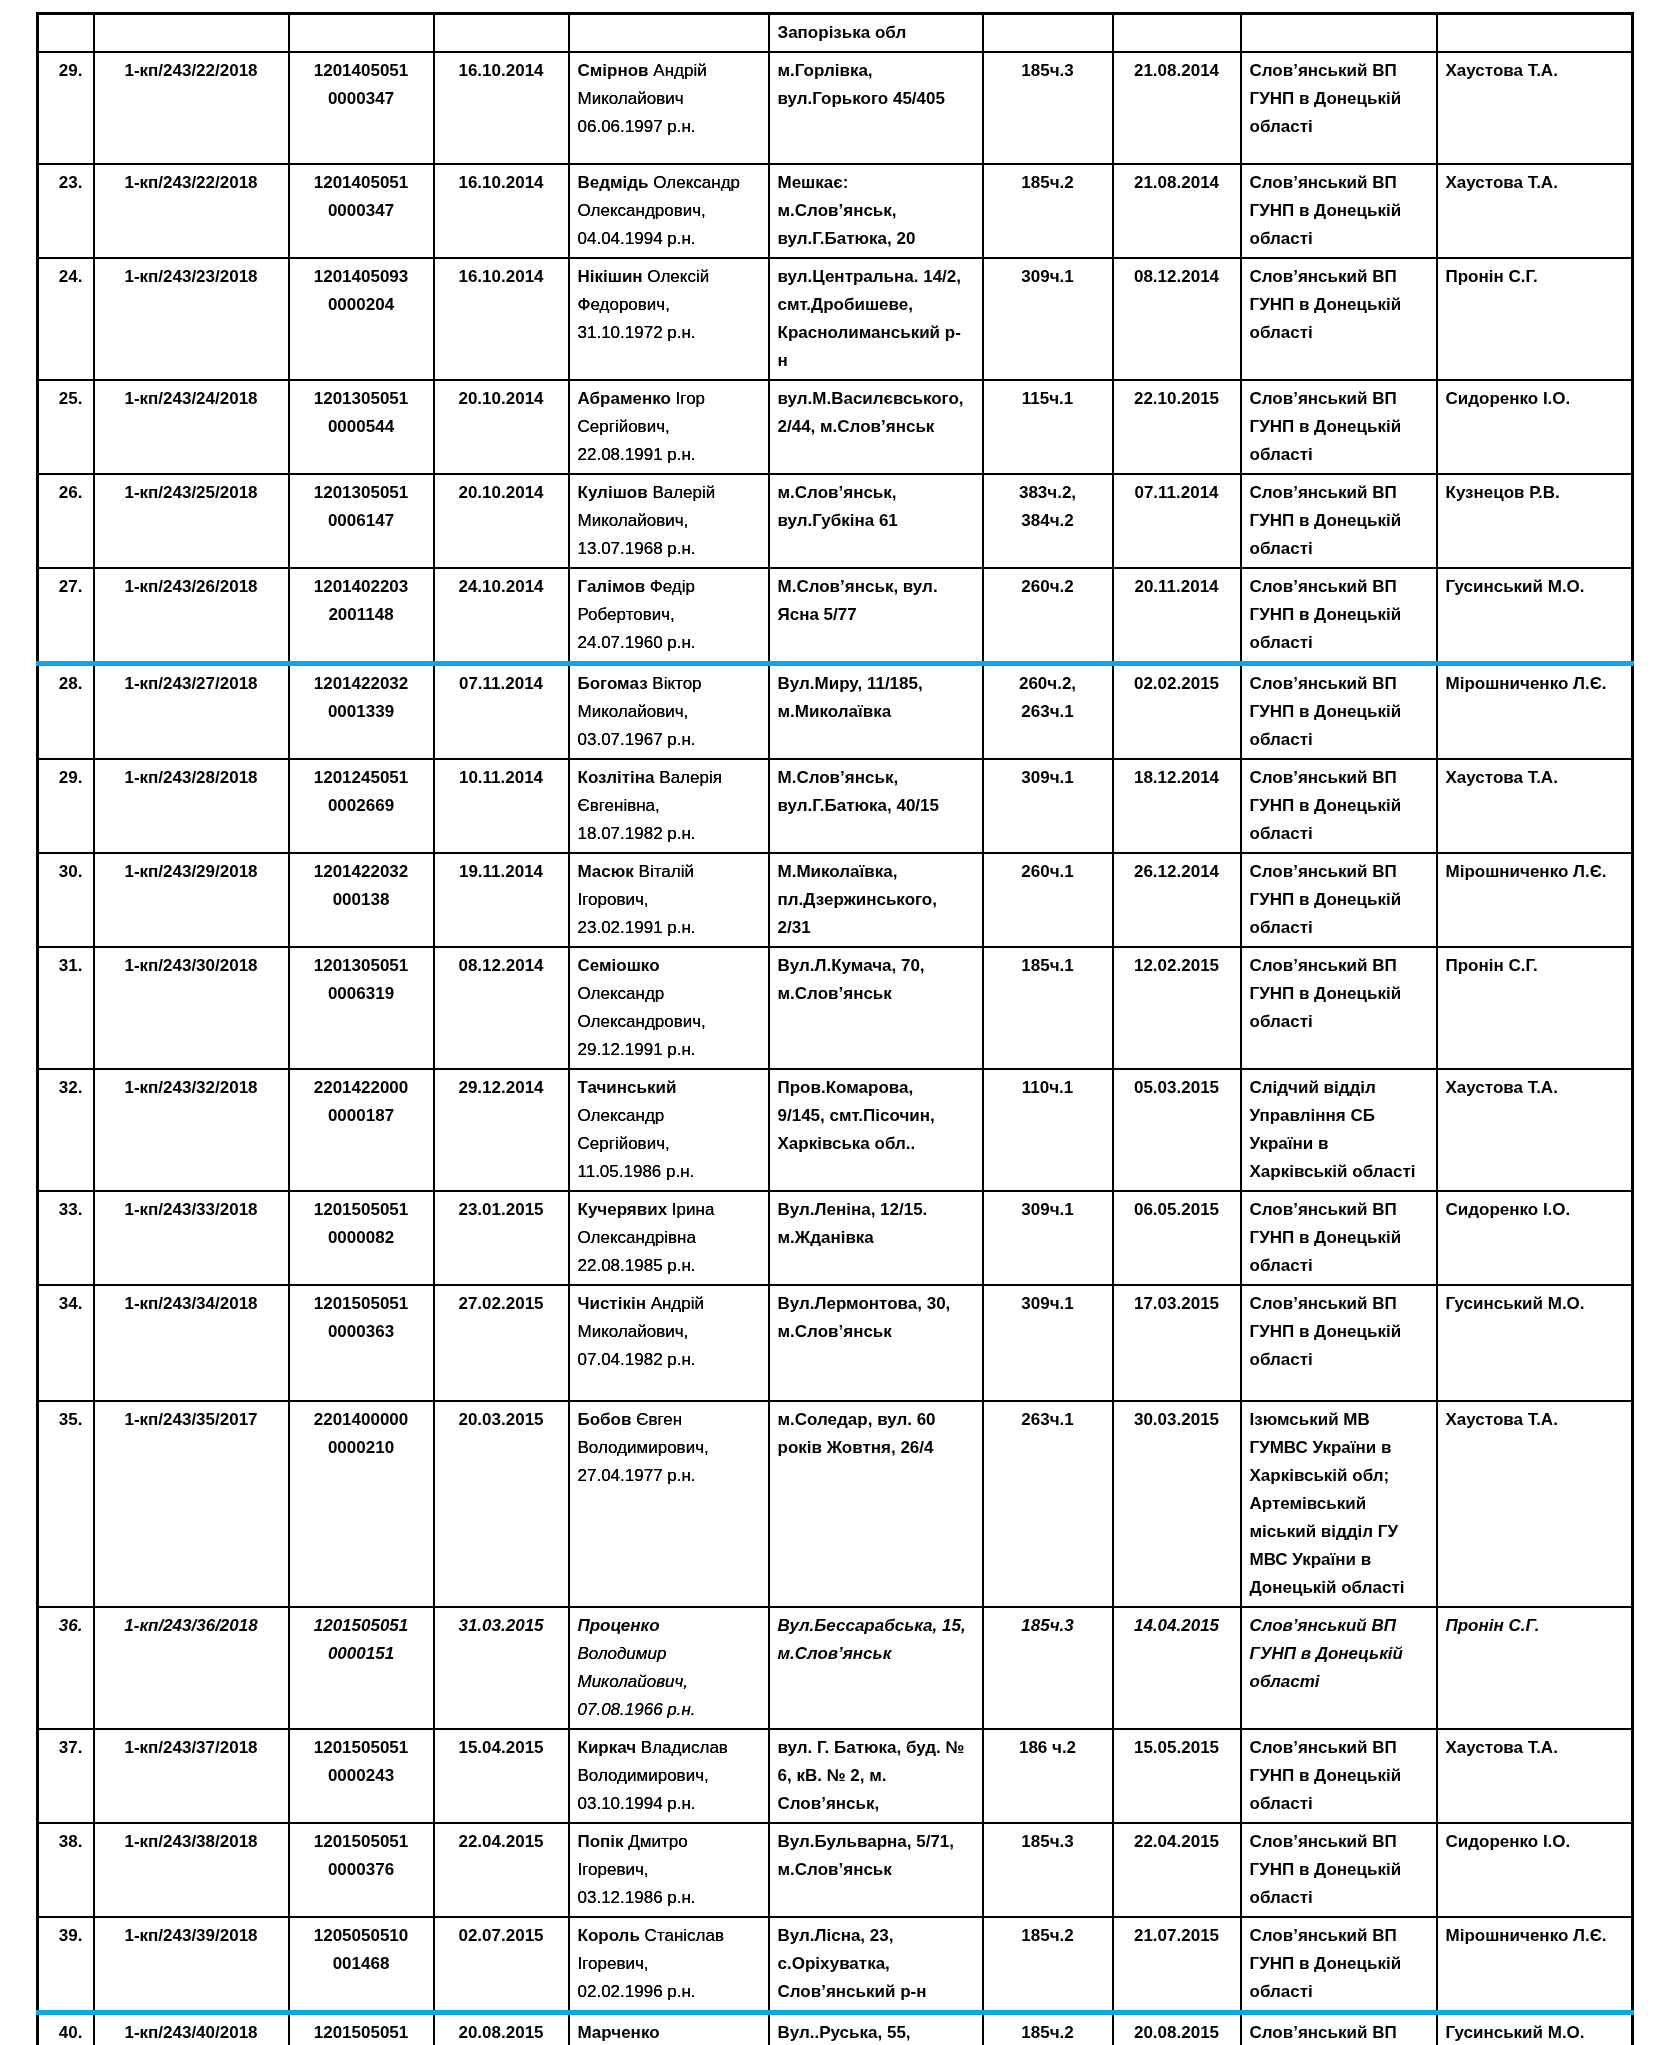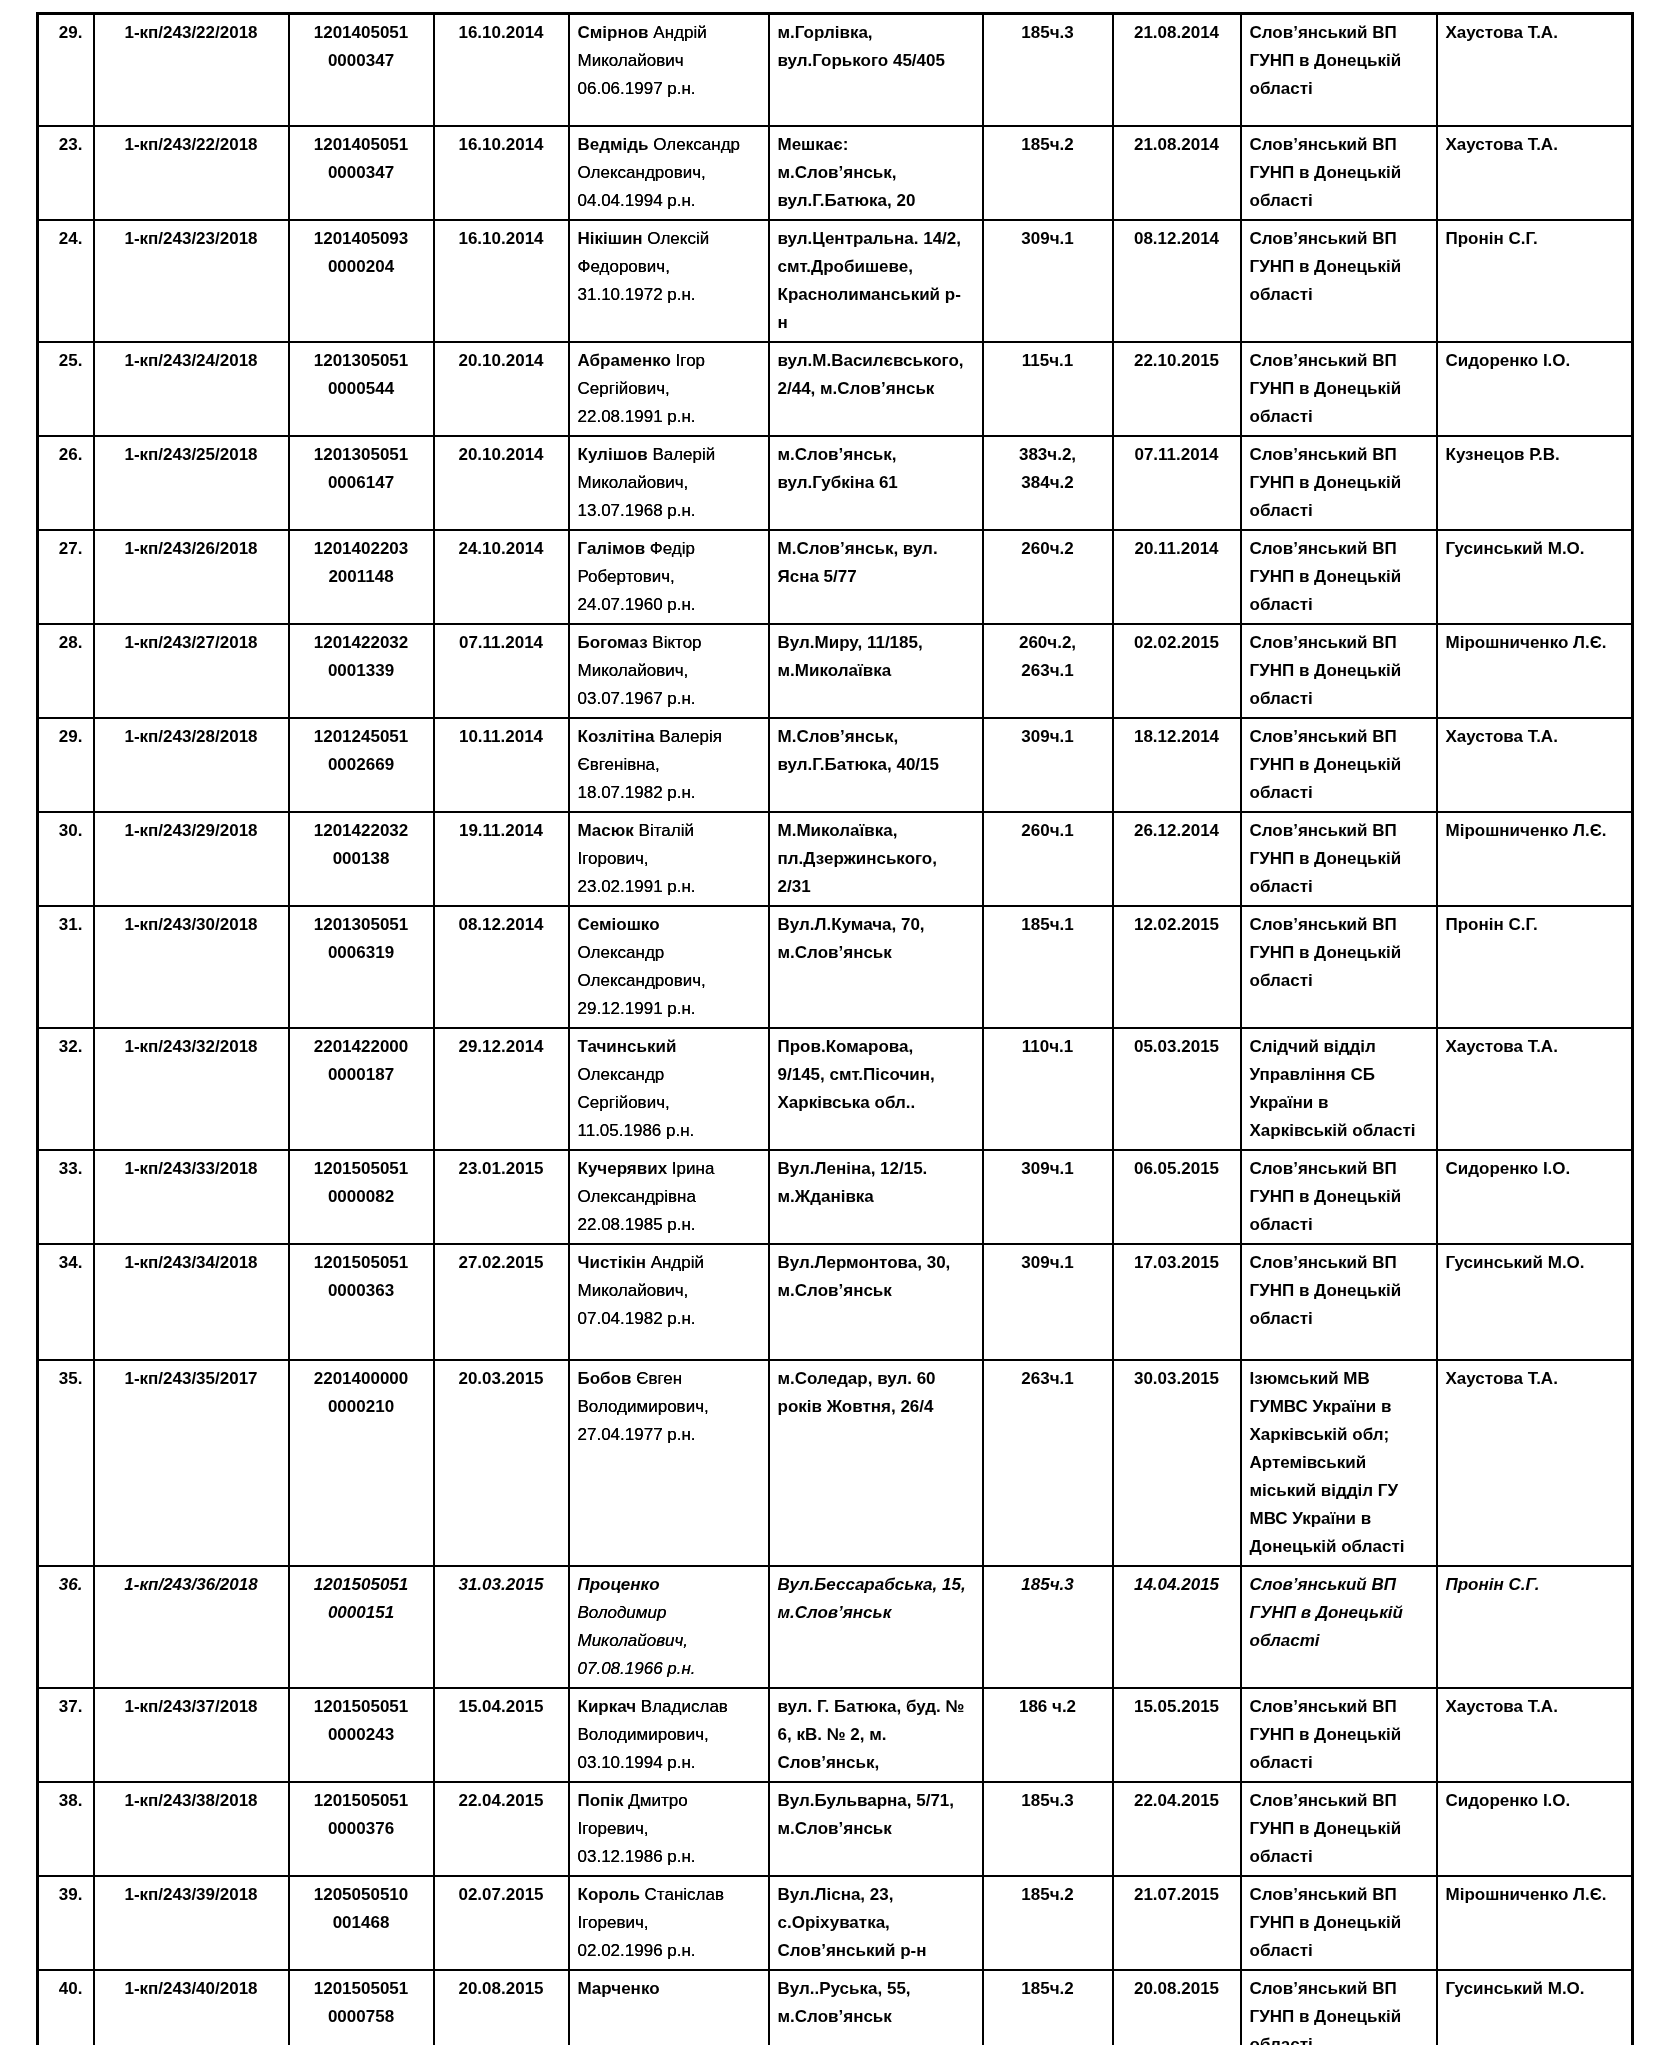--- a/index.html
+++ b/index.html
@@ -18,21 +18,21 @@
   td{
     border:2px solid #000;
     vertical-align:top;
     padding:4px 8px;
     font-size:17px;
     line-height:28px;
     font-weight:700;
     overflow:hidden;
     word-wrap:break-word;
   }
-  tr.thick-top td{border-top:1px solid #0ea5e9;}
+  tr.thick-top td{border-top:5px solid #0ea5e9;}
   .c{text-align:center;}
   .r{text-align:right;padding-right:10px;}
   .pre{white-space:pre-line;}
   .rest{font-weight:400;text-shadow:0 0 0.5px #000;white-space:pre-line;}
   .surname{font-weight:700;}
 </style>
 </head>
 <body>
 
 <table class="registry">
@@ -42,20 +42,32 @@
       <col style="width:145px">
     <col style="width:135px">
       <col style="width:200px">
       <col style="width:214px">
     <col style="width:130px">
       <col style="width:128px">
       <col style="width:196px">
     <col style="width:196px">
   </colgroup>
   <tbody id="registry-body">
+    <tr style="height:34px">
+      <td class="r"></td>
+      <td class="c"></td>
+      <td class="c"></td>
+      <td class="c"></td>
+      <td></td>
+      <td class="pre">Запорізька обл</td>
+      <td class="c"></td>
+      <td class="c"></td>
+      <td class="pre"></td>
+      <td></td>
+    </tr>
   <tr style="height: 112px;">
     <td class="r">29.</td>
     <td class="c">1-кп/243/22/2018</td>
     <td class="c pre">1201405051
 0000347</td>
     <td class="c">16.10.2014</td>
     <td><b class="surname">Смірнов</b> <span class="rest">Андрій
 Миколайович
 06.06.1997 р.н.</span></td>
     <td class="pre">м.Горлівка,

